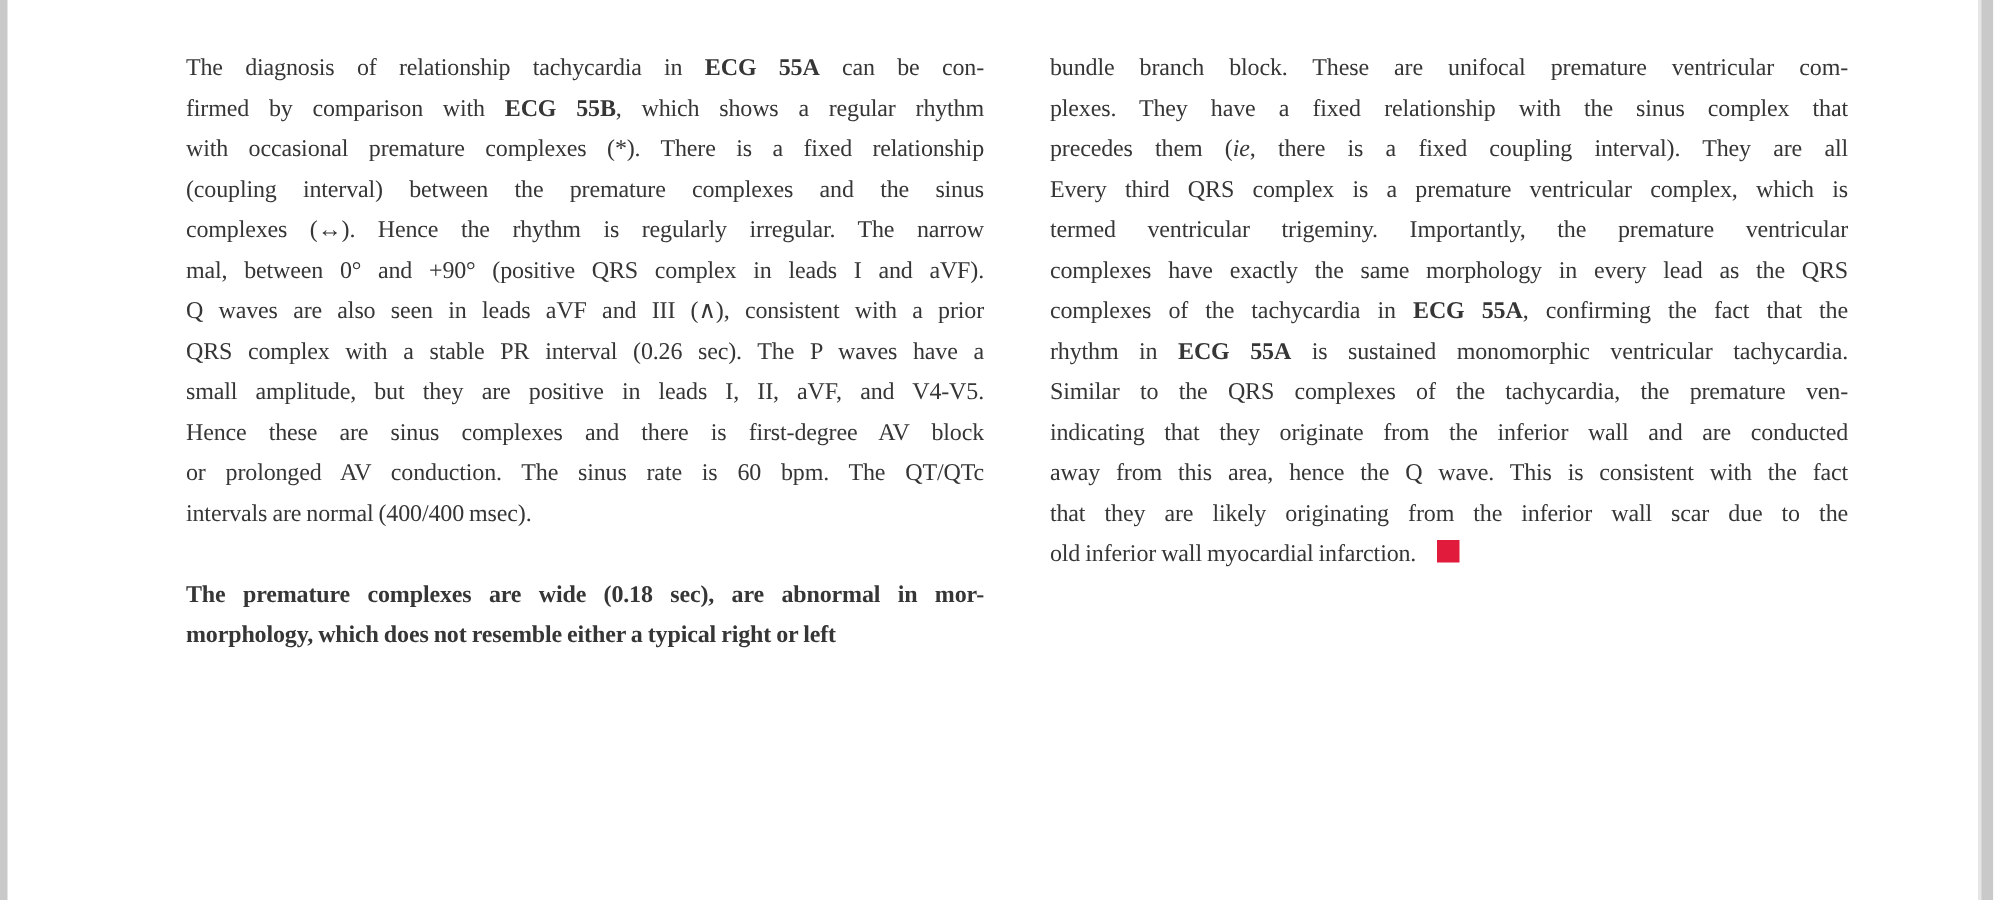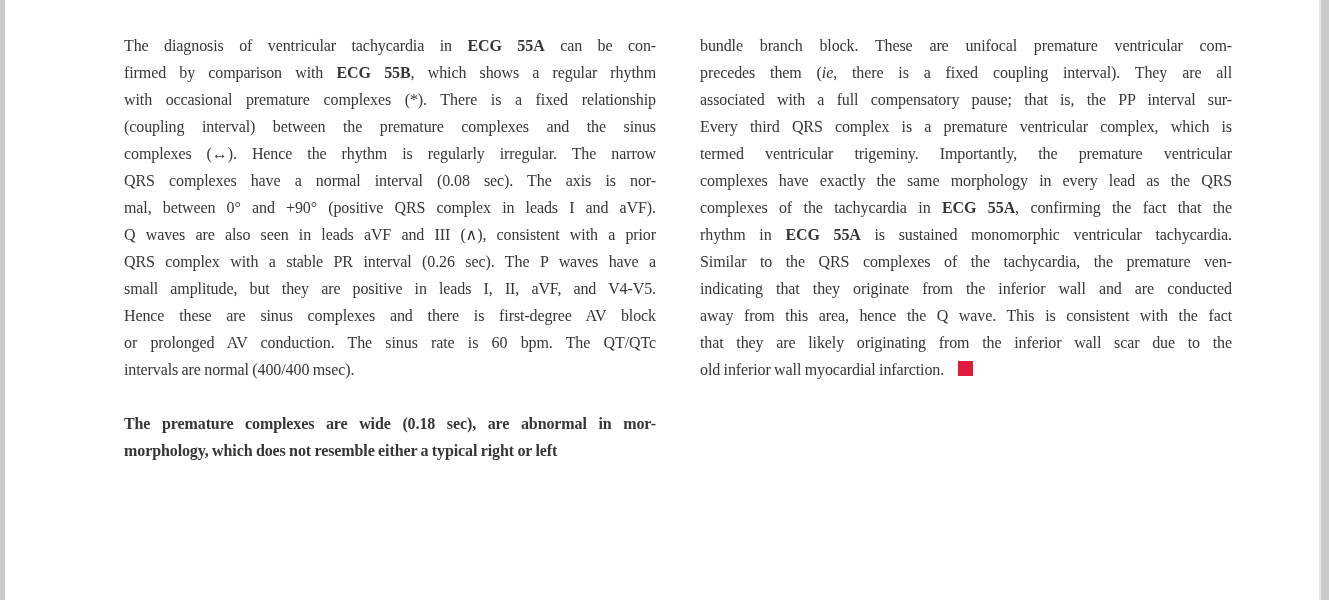--- a/index.html
+++ b/index.html
@@ -60,44 +60,43 @@
 </style>
 </head>
 <body>
 
 <div class="page">
   <div class="edge-strip edge-left"></div>
   <div class="edge-strip edge-right"></div>
   <div class="content">
     <div class="col">
         <div class="para">
-          <div class="line"><span>The diagnosis of ventricular tachycardia in </span><span class="b">ECG 55A</span><span> can be con-</span></div>
+          <div class="line"><span>The diagnosis of relationship tachycardia in </span><span class="b">ECG 55A</span><span> can be con-</span></div>
           <div class="line"><span>firmed by comparison with </span><span class="b">ECG 55B</span><span>, which shows a regular rhythm</span></div>
           <div class="line"><span>with occasional premature complexes (*). There is a fixed relationship</span></div>
           <div class="line"><span>(coupling interval) between the premature complexes and the sinus</span></div>
           <div class="line"><span>complexes (↔). Hence the rhythm is regularly irregular. The narrow</span></div>
-          <div class="line"><span>QRS complexes have a normal interval (0.08 sec). The axis is nor-</span></div>
           <div class="line"><span>mal, between 0° and +90° (positive QRS complex in leads I and aVF).</span></div>
           <div class="line"><span>Q waves are also seen in leads aVF and III (∧), consistent with a prior</span></div>
           <div class="line"><span>QRS complex with a stable PR interval (0.26 sec). The P waves have a</span></div>
           <div class="line"><span>small amplitude, but they are positive in leads I, II, aVF, and V4-V5.</span></div>
           <div class="line"><span>Hence these are sinus complexes and there is first-degree AV block</span></div>
           <div class="line"><span>or prolonged AV conduction. The sinus rate is 60 bpm. The QT/QTc</span></div>
           <div class="line last"><span>intervals are normal (400/400 msec).</span></div>
         </div>
         <div class="para">
           <div class="line"><span>The premature complexes are wide (0.18 sec), are abnormal in mor-</span></div>
           <div class="line last"><span>morphology, which does not resemble either a typical right or left</span></div>
         </div>
       </div>
     <div class="col">
         <div class="para">
           <div class="line"><span>bundle branch block. These are unifocal premature ventricular com-</span></div>
+          <div class="line"><span>plexes. They have a fixed relationship with the sinus complex that</span></div>
           <div class="line"><span>precedes them (</span><span class="i">ie</span><span>, there is a fixed coupling interval). They are all</span></div>
-          <div class="line"><span>associated with a full compensatory pause; that is, the PP interval sur-</span></div>
           <div class="line"><span>Every third QRS complex is a premature ventricular complex, which is</span></div>
           <div class="line"><span>termed ventricular trigeminy. Importantly, the premature ventricular</span></div>
           <div class="line"><span>complexes have exactly the same morphology in every lead as the QRS</span></div>
           <div class="line"><span>complexes of the tachycardia in </span><span class="b">ECG 55A</span><span>, confirming the fact that the</span></div>
           <div class="line"><span>rhythm in </span><span class="b">ECG 55A</span><span> is sustained monomorphic ventricular tachycardia.</span></div>
           <div class="line"><span>Similar to the QRS complexes of the tachycardia, the premature ven-</span></div>
           <div class="line"><span>indicating that they originate from the inferior wall and are conducted</span></div>
           <div class="line"><span>away from this area, hence the Q wave. This is consistent with the fact</span></div>
           <div class="line"><span>that they are likely originating from the inferior wall scar due to the</span></div>
           <div class="line last"><span>old inferior wall myocardial infarction.</span><span class="endmark" style="background: rgb(224, 27, 60);"></span></div>

